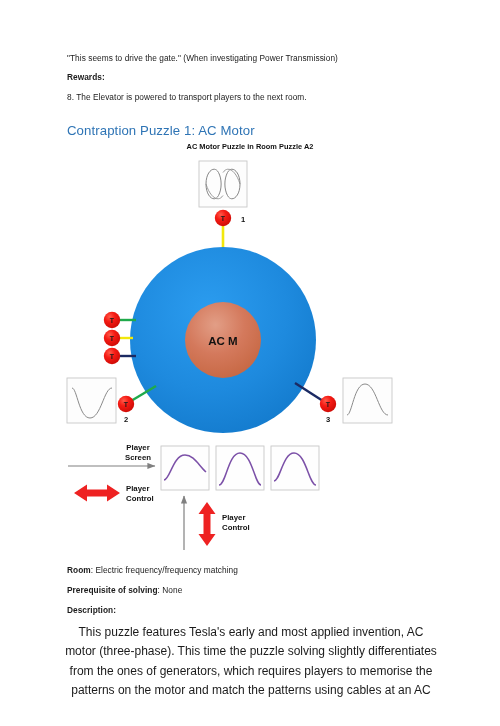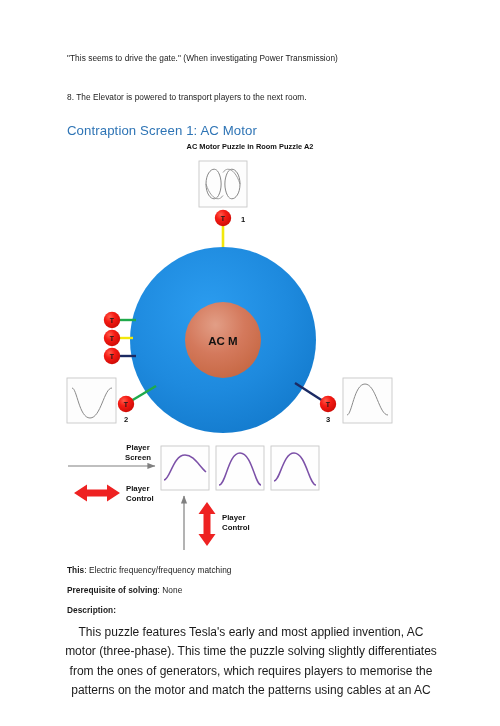--- a/index.html
+++ b/index.html
@@ -78,24 +78,25 @@
     text-align: center;
   }
 </style>
 </head>
 <body>
 
 <div class="page">
 
   <div class="doc-text" style="top:52px;">"This seems to drive the gate." (When investigating Power Transmission)</div>
 
+  <div class="doc-text bold" style="top:71px;">Rewards:</div>
 
   <div class="doc-text" style="top:91px;">8. The Elevator is powered to transport players to the next room.</div>
 
-  <div class="heading1" style="top:123px;">Contraption Screen 1: AC Motor</div>
+  <div class="heading1" style="top:123px;">Contraption Puzzle 1: AC Motor</div>
 
   <div class="fig-caption" style="top:142px;">AC Motor Puzzle in Room Puzzle A2</div>
 
   <div id="figure">
     <svg width="500" height="400" viewBox="0 0 500 400" xmlns="http://www.w3.org/2000/svg">
       <defs>
 
         <radialGradient id="gTerm" cx="36%" cy="30%" r="75%">
           <stop offset="0%" stop-color="#ff5b4a"></stop>
           <stop offset="42%" stop-color="#f51b14"></stop>
@@ -236,21 +237,21 @@
       </g>
 
       <g>
         <text x="222" y="370" font-family="Liberation Sans, sans-serif" font-size="7.8" font-weight="bold" fill="#111111">Player</text>
         <text x="222" y="380" font-family="Liberation Sans, sans-serif" font-size="7.8" font-weight="bold" fill="#111111">Control</text>
       </g>
     </svg>
   </div>
 
   <div class="doc-text" style="top:564px;">
-    <span class="lbl">This</span><span>: Electric frequency/frequency matching</span>
+    <span class="lbl">Room</span><span>: Electric frequency/frequency matching</span>
   </div>
 
   <div class="doc-text bold" style="top:604px;">Description:</div>
 
   <div class="doc-text" style="top:584px;">
     <span class="lbl">Prerequisite of solving</span><span>: None</span>
   </div>
 
   <div class="para-body" style="top:623px;">This puzzle features Tesla's early and most applied invention, AC motor (three-phase). This time the puzzle solving slightly differentiates from the ones of generators, which requires players to memorise the patterns on the motor and match the patterns using cables at an AC</div>
 

